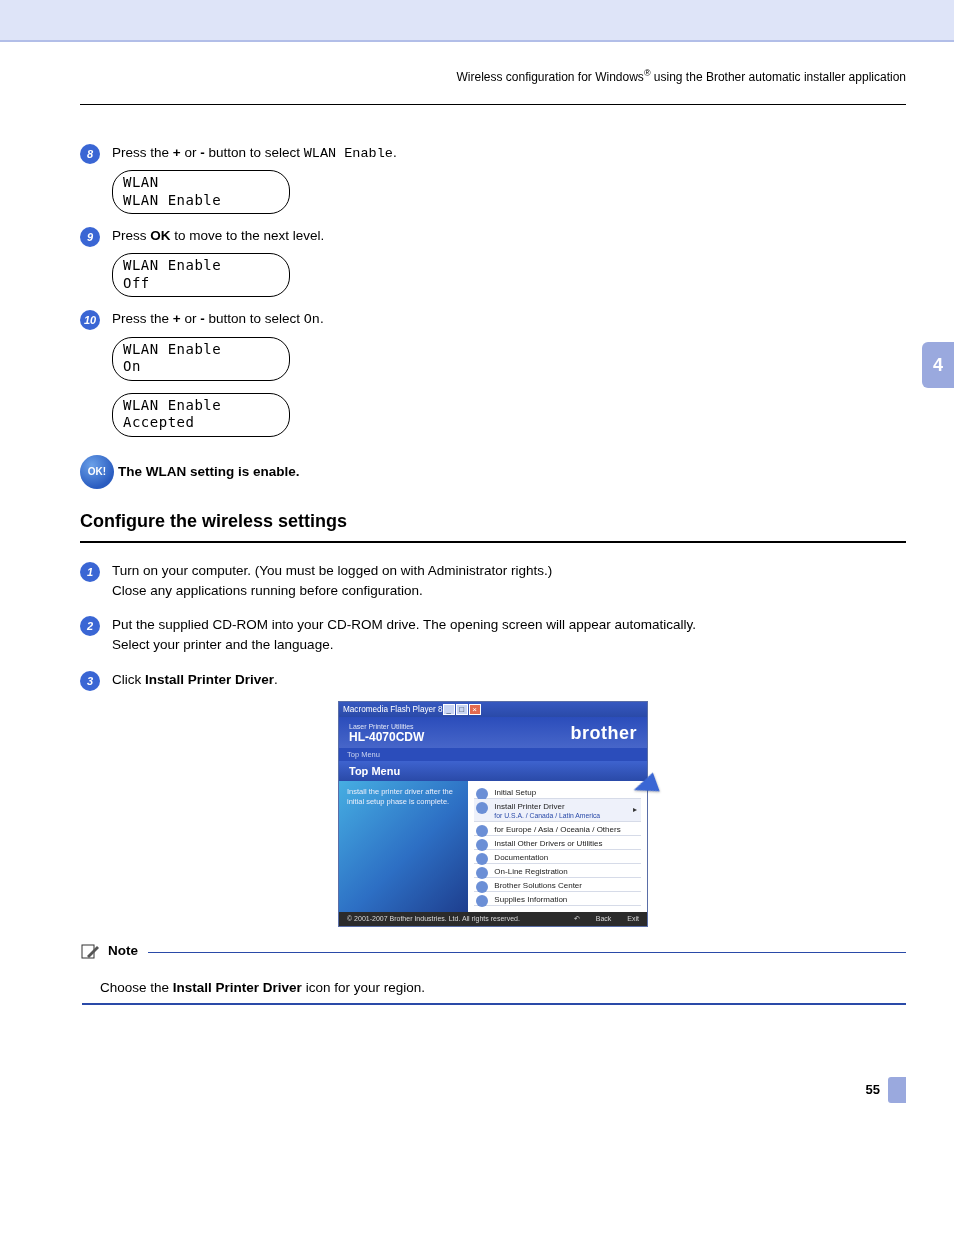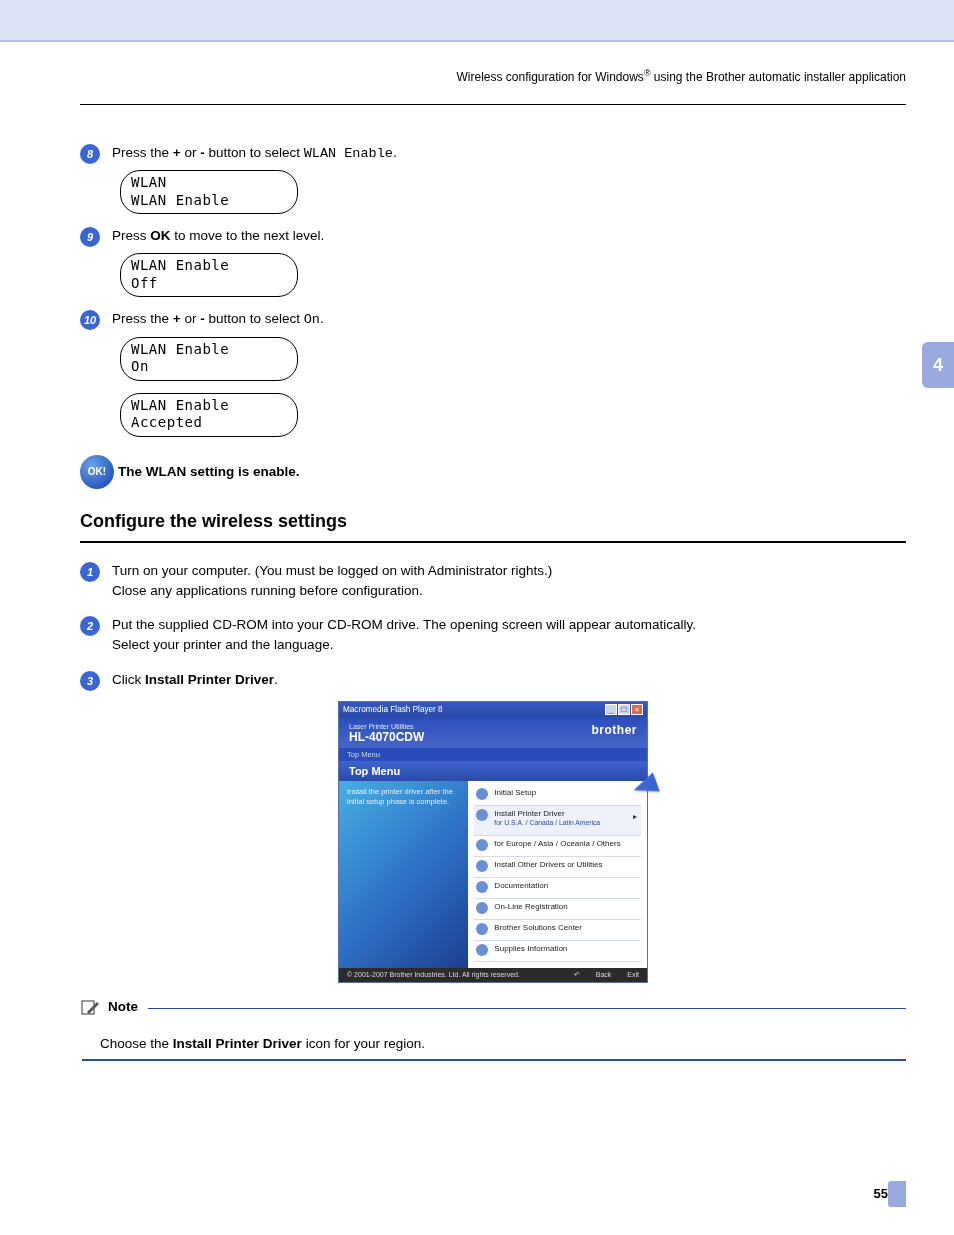--- a/index.html
+++ b/index.html
@@ -68,21 +68,21 @@
   .step-body { flex: 1; line-height: 1.5; }
   .mono { font-family: "Courier New", monospace; }
   .lcd {
     font-family: monospace;
     letter-spacing: 0.5px;
     font-size: 14px;
     border: 1px solid #000;
     border-radius: 20px;
     padding: 3px 10px 4px;
     width: 178px;
-    margin: 6px 0 12px 40px;
+    margin: 6px 0 12px 32px;
     line-height: 1.25;
     white-space: pre;
   }
   .ok-row {
     display: flex;
     align-items: center;
     margin: 18px 0 22px;
   }
   .ok-badge {
     width: 34px;
@@ -112,57 +112,57 @@
     border: 1px solid #5a6ea7;
     font-size: 8.2px;
     position: relative;
     background: #fff;
   }
   .inst-titlebar {
     background: linear-gradient(#3658c0,#2a4aa8);
     color: #fff;
     padding: 2px 4px;
     display: flex;
-    justify-content: space-between;
+    justify-content: flex-start;
     align-items: center;
   }
   .winbtns { display:flex; gap:1px; }
   .winbtn {
     width:12px; height:11px; background:#c8d4f2; border:1px solid #fff;
     font-size:8px; line-height:9px; text-align:center; color:#234;
   }
   .winbtn.close { background:#e36a4f; color:#fff; }
   .inst-header {
     background: linear-gradient(#2b4dbb, #4766c9);
     color:#fff;
     padding: 6px 10px 4px;
     display:flex; justify-content:space-between; align-items:flex-start;
   }
   .inst-header .model { font-size:12px; font-weight:bold; }
-  .inst-header .brand { font-size:12px; font-weight:bold; letter-spacing:0.5px;margin-left:44px;}
+  .inst-header .brand { font-size:18px; font-weight:bold; letter-spacing:0.5px;margin-left:44px;}
   .inst-header .sub { font-size:7px; display:block; opacity:0.85;}
   .inst-tabrow { background:#2b4dbb; color:#cbd4ef; font-size:7.5px; padding:2px 8px;}
   .inst-topmenu {
     background: linear-gradient(#3e63cf,#2a4aa8);
     color:#fff; font-weight:bold; font-size:11px;
     padding: 4px 10px;
   }
   .inst-body {
     display:flex; align-items:stretch;
   }
   .inst-left {
     width: 42%;
     background: linear-gradient(135deg,#46aee2 0%, #2d6fc4 55%, #1e3e8e 100%);
     color:#e9eefb; padding:6px 8px 40px;
     font-size:7.5px; line-height:1.35;
   }
   .inst-right { flex:1; padding:4px 6px 6px; background:#fff;}
   .inst-item {
     border-bottom:1px solid #d6dbe8;
-    padding:3px 2px 8px 20px;
+    padding:3px 2px 1px 20px;
     position:relative;
     font-size:8px;
     color:#222;
   }
   .inst-item .ico {
     position:absolute; left:2px; top:3px;
     width:12px; height:12px; border-radius:50%;
     background:#6b8fd6;
   }
   .inst-item.sel { background:#eef1fa; }
@@ -195,21 +195,21 @@
     font-style:italic;
   }
   .note-label { font-weight:bold; margin-right:10px; }
   .note-rule {
     flex:1; height:1px; background:#2a4aa8; margin-top:4px;
   }
   .note-body { margin:19px 0 4px 20px; }
   .note-bottom { height:2px; background:#2a4aa8; margin:8px 0 0 2px;}
   .pagenum-row {
     display:flex; justify-content:flex-end; align-items:center;
-    gap:0; margin-top:120px;
+    gap:8px; margin-top:72px;
   }
   .pagenum { font-weight:bold; font-size:13px; color:#000;}
   .pg-swatch { width:18px; height:26px; background:#9aa9de; border-radius:3px 0 0 3px;}
 </style>
 </head>
 <body>
 
 <div class="topbar"></div>
 
 <div class="page">

